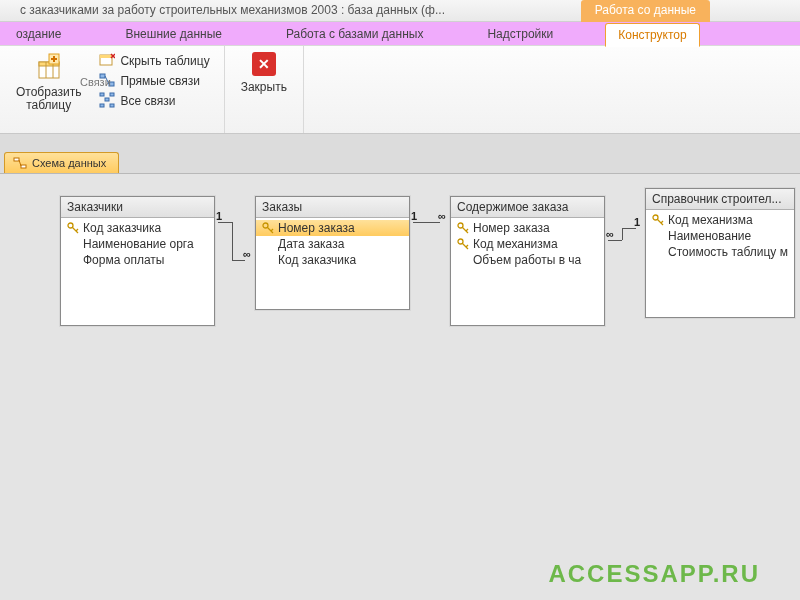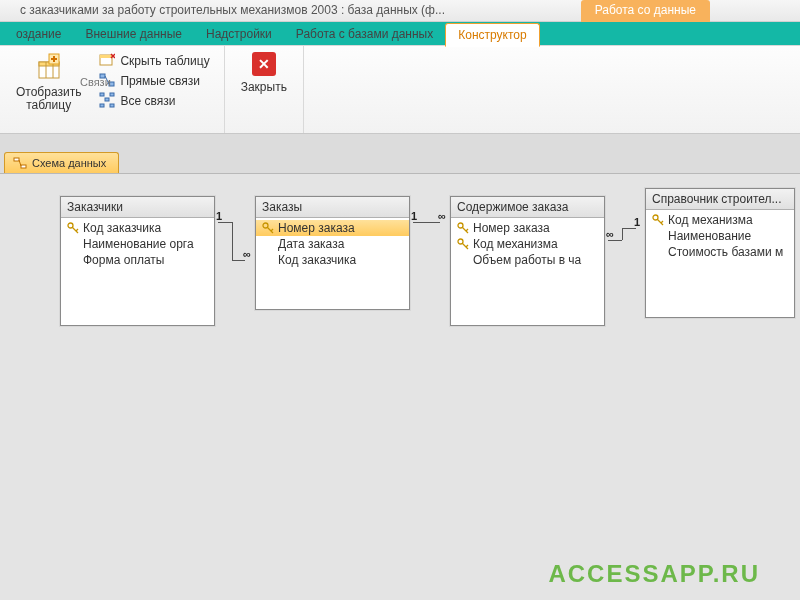--- a/index.html
+++ b/index.html
@@ -1,19 +1,19 @@
 <!DOCTYPE html>
 <html><head>
 <meta charset="utf-8">
 <style>
   * { box-sizing: border-box; margin: 0; padding: 0; font-family: "Segoe UI", Tahoma, sans-serif; }
   body { width: 800px; height: 600px; overflow: hidden; background: #e8e8e8; font-size: 12px; color: #333; }
   .titlebar { height: 22px; background: linear-gradient(#f6f6f6,#e9e9e9); border-bottom:1px solid #d0d0d0; padding:3px 20px; white-space:nowrap; overflow:hidden; color:#555;}
   .ctxtab { position:absolute; right:90px; top:0; height:22px; background:#f8b25c; color:#fff; padding:3px 14px; font-size:12px; border-radius:3px 3px 0 0;}
-  .menubar { height:24px; background:#14b8a6; border-bottom:1px solid #d9d9d9; display:flex; align-items:center; padding:0 4px; position:relative;}
+  .menubar { height:24px; background:#f0abfc; border-bottom:1px solid #d9d9d9; display:flex; align-items:center; padding:0 4px; position:relative;gap:40px;}
   .menuitem { padding:4px 12px; color:#444; cursor:pointer;}
   .menuitem.active { background:#fff; border:1px solid #f0a030; border-bottom:1px solid #fff; color:#d87b00; border-radius:3px 3px 0 0; position:relative; top:1px;}
   .ribbon { height:88px; background:linear-gradient(#fdfdfd,#f2f2f2); border-bottom:1px solid #c8c8c8; display:flex;}
   .rgroup { border-right:1px solid #d9d9d9; padding:4px 10px 2px 10px; display:flex; flex-direction:column; align-items:center; justify-content:space-between;}
   .rgroup .label { font-size:11px; color:#777; margin-top:2px;}
   .bigbtn { display:flex; flex-direction:column; align-items:center; padding:2px 6px; cursor:pointer; border-radius:3px;}
   .bigbtn .ic { width:32px; height:32px; margin-bottom:2px;}
   .smallrow { display:flex; align-items:flex-end; padding:2px 4px; cursor:pointer; border-radius:3px;}
   .smallrow .ic { width:16px; height:16px; margin-right:5px;}
   .close-ic { width:24px;height:24px;background:#d9302c;border-radius:3px;display:flex;align-items:center;justify-content:center;color:#fff;font-weight:bold;font-size:14px;}
@@ -40,22 +40,22 @@
 <div class="titlebar">
   <span>с заказчиками за работу строительных механизмов 2003 : база данных (ф...</span>
   <div class="ctxtab">
     <span>Работа со данные</span>
   </div>
 </div>
 
 <div class="menubar" id="menubar">
     <div class="menuitem">оздание</div>
     <div class="menuitem">Внешние данные</div>
+    <div class="menuitem">Работа с базами данных</div>
     <div class="menuitem">Надстройки</div>
-    <div class="menuitem">Работа с базами данных</div>
     <div class="menuitem active">Конструктор</div>
   </div>
 
 <div class="ribbon">
   <div class="rgroup" style="flex-direction:row; align-items:flex-start;">
     <div class="bigbtn">
       <span class="ic">
         <svg viewBox="0 0 32 32">
             <rect x="6" y="10" width="20" height="16" fill="#fff" stroke="#c79a3a"></rect>
             <rect x="6" y="10" width="20" height="4" fill="#ffd877" stroke="#c79a3a"></rect>
@@ -217,21 +217,21 @@
             </svg>
           </span>
           <span>Код механизма</span>
         </div>
         <div class="fieldrow">
           <span class="nokey"></span>
           <span>Наименование</span>
         </div>
         <div class="fieldrow">
           <span class="nokey"></span>
-          <span>Стоимость базами м</span>
+          <span>Стоимость таблицу м</span>
         </div>
       </div>
     </div>
     <div class="relline" style="left: 218px; top: 48px; width: 13.5px;"></div>
     <div class="relv" style="left: 231.5px; top: 48px; height: 38px;"></div>
     <div class="relline" style="left: 231.5px; top: 86px; width: 13.5px;"></div>
     <div class="rellab" style="left: 216px; top: 36px;">1</div>
     <div class="rellab" style="left: 243px; top: 74px;">∞</div>
     <div class="relline" style="left: 413px; top: 48px; width: 13.5px;"></div>
     <div class="relv" style="left: 426.5px; top: 48px; height: 0px;"></div>

